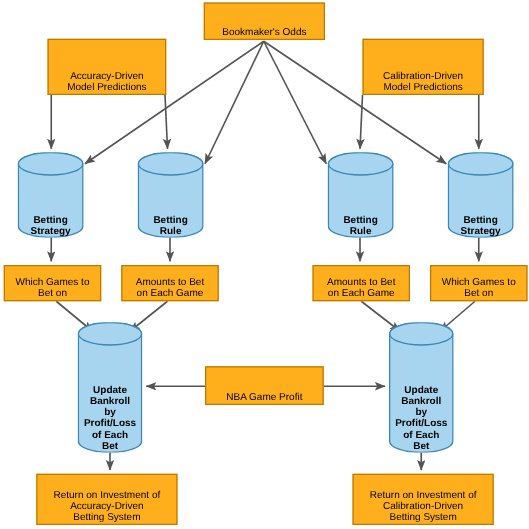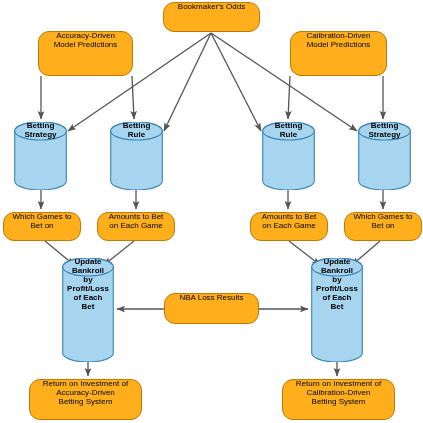--- a/index.html
+++ b/index.html
@@ -20,26 +20,25 @@
     left: 0;
     top: 0;
     width: 423px;
     height: 423px;
     pointer-events: none;
   }
   .node {
     position: absolute;
     box-sizing: border-box;
     display: flex;
-    align-items: flex-start;
+    align-items: flex-end;
     justify-content: center;
     text-align: center;
     color: #000000;
     line-height: 1.12;
-    border-radius: 11px;
   }
   .box {
     background: #FFAF1B;
     border: 1px solid #C07800;
     font-size: 8px;
   }
   .cyl {
     font-size: 8px;
     color: #000000;
   }
@@ -172,21 +171,21 @@
           <ellipse cx="26" cy="9" rx="25.3" ry="9" fill="#A7D5EF" stroke="#3B87B5" stroke-width="1.1"></ellipse>
         </svg>
         <span class="cyl-label" style="white-space: pre-line;">Update
 Bankroll
 by
 Profit/Loss
 of Each
 Bet</span>
       </div>
       <div class="node box" style="left: 164px; top: 293px; width: 95px; height: 31px; background: rgb(255, 175, 27); border-color: rgb(192, 120, 0);">
-        <span class="box-label" style="white-space: pre-line;">NBA Loss Results</span>
+        <span class="box-label" style="white-space: pre-line;">NBA Game Profit</span>
       </div>
       <div class="node box" style="left: 29px; top: 379px; width: 113px; height: 41px; background: rgb(255, 175, 27); border-color: rgb(192, 120, 0);">
         <span class="box-label" style="white-space: pre-line;">Return on Investment of
 Accuracy-Driven
 Betting System</span>
       </div>
       <div class="node box" style="left: 282px; top: 379px; width: 113px; height: 41px; background: rgb(255, 175, 27); border-color: rgb(192, 120, 0);">
         <span class="box-label" style="white-space: pre-line;">Return on Investment of
 Calibration-Driven
 Betting System</span>

